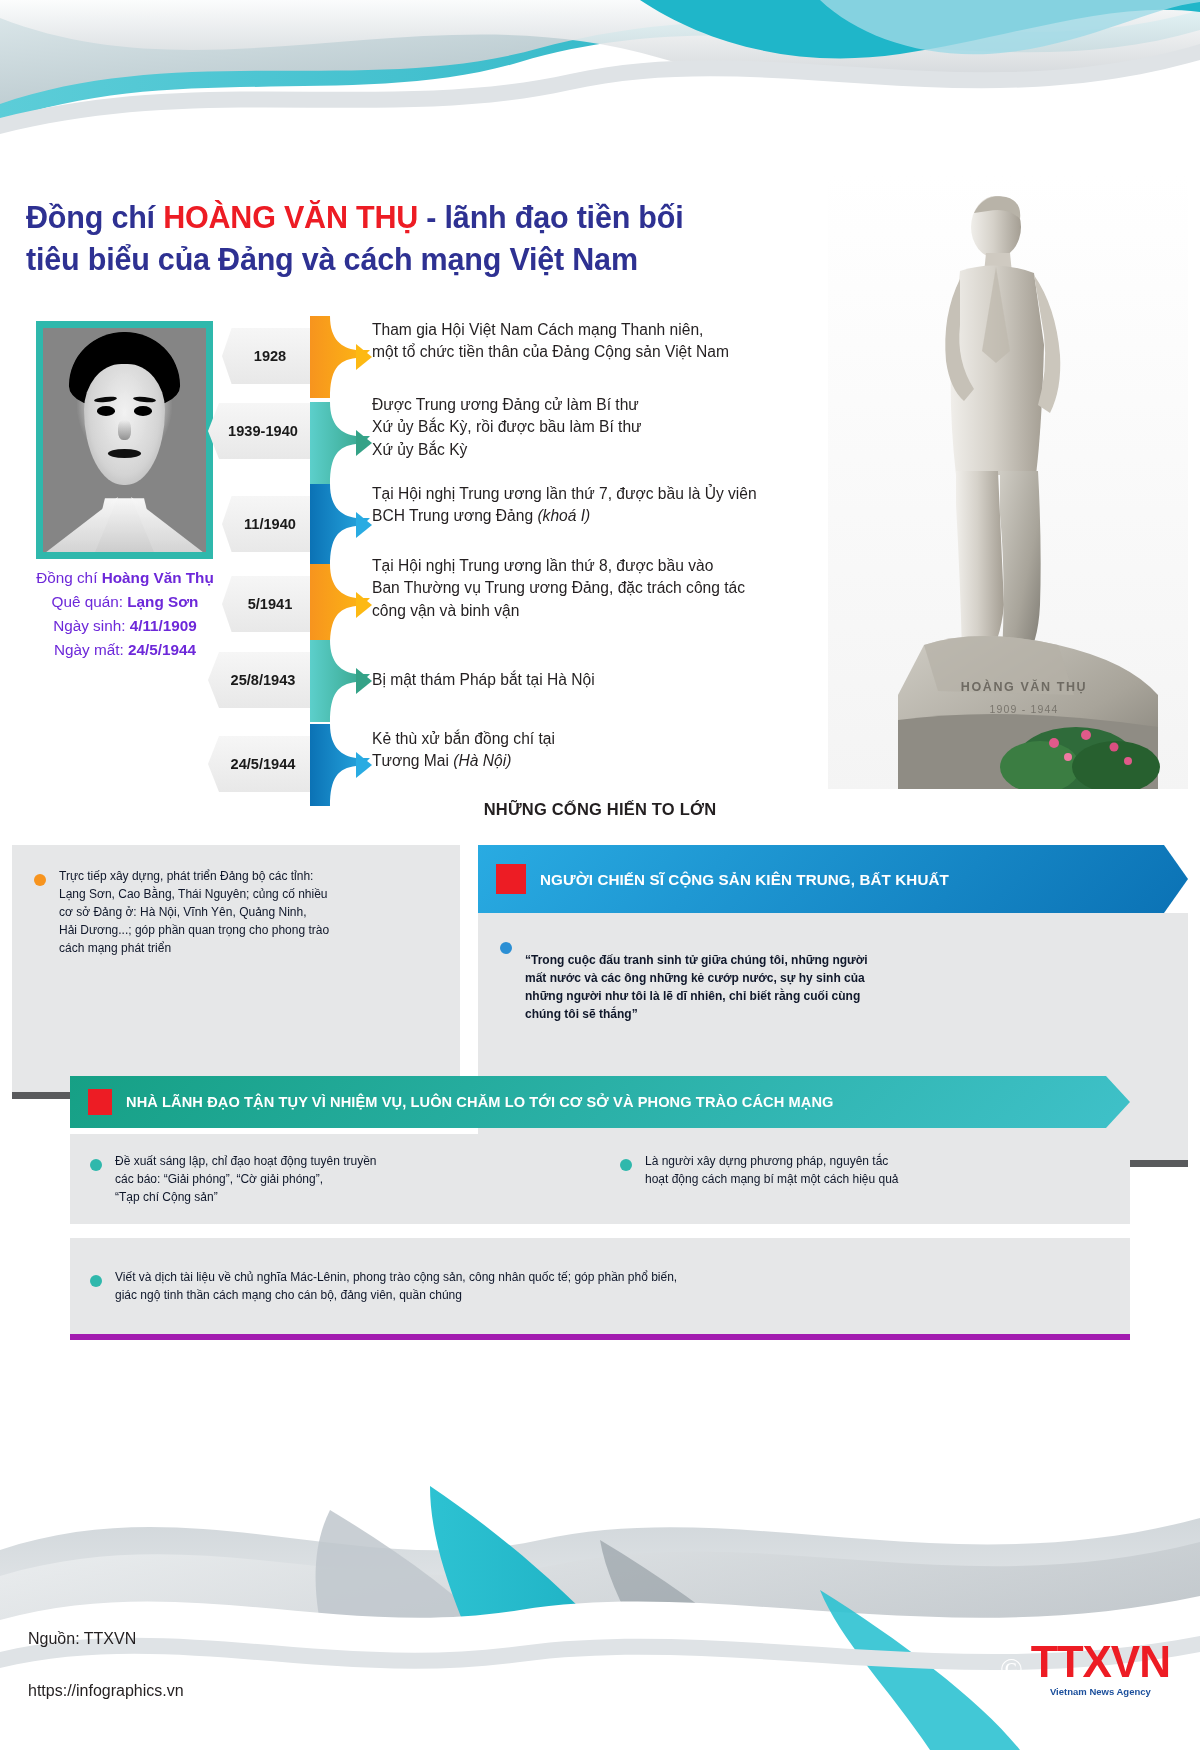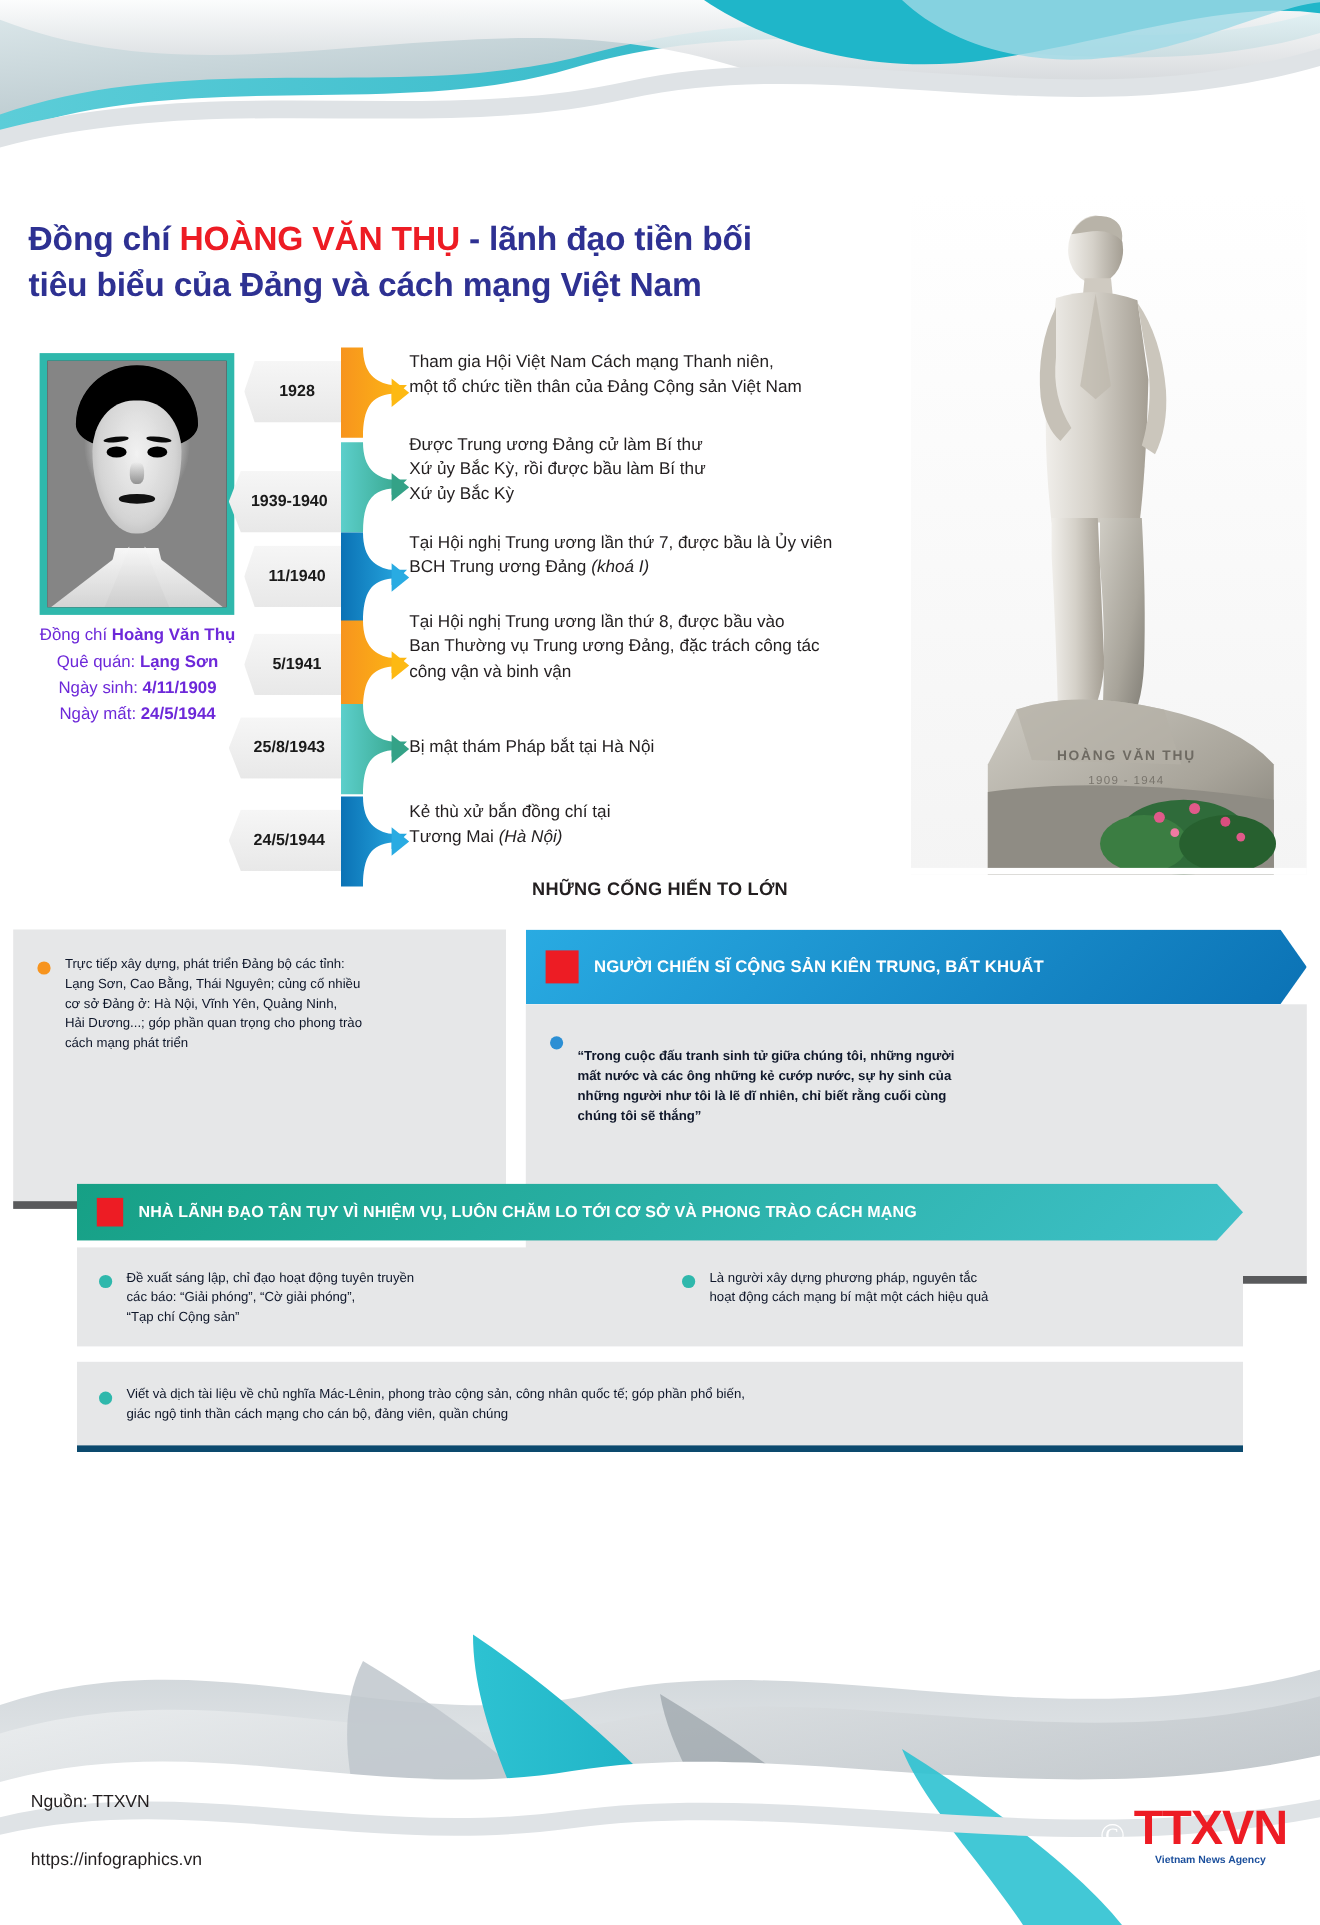--- a/index.html
+++ b/index.html
@@ -156,21 +156,21 @@
   .dot { width: 12px; height: 12px; border-radius: 50%; flex: 0 0 12px; margin: 7px 13px 0 4px; }
   .btext { font-size: 12px; line-height: 1.50; color: #0f172a; white-space: pre-line; }
   .btext.quote { font-weight: bold; margin-top: 16px; }
 
   
   .sec3 { position: absolute; left: 70px; top: 1076px; width: 1060px; }
   .sec3 .banner { height: 52px; }
   .sec3 .banner .btxt { font-size: 14.6px; }
   .sec3-cols { display: flex; margin-top: 6px; }
   .sec3-col { flex: 1; background: #e6e7e8; padding: 18px 16px; }
-  .sec3-full { background: #e6e7e8; padding: 20px 16px; margin-top: 14px; border-bottom: 6px solid #0c4a6e; }
+  .sec3-full { background: #e6e7e8; padding: 30px 16px; margin-top: 14px; border-bottom: 6px solid #a21caf; }
 
   
   .source {
     position: absolute; left: 28px; top: 1630px;
     font-size: 16px; color: #231f20;
   }
   .url {
     position: absolute; left: 28px; top: 1682px;
     font-size: 16px; color: #231f20;
   }
@@ -345,21 +345,21 @@
             </defs>
           <path d="M2,2 L22,2 C22,26 34,34 48,36 L62,36 L48,50 L48,44 C30,46 22,56 22,84 L2,84 Z" fill="url(#a0)"></path>
           <path d="M48,30 L64,43 L48,56 Z" fill="#fdb913"></path>
         </svg>
       </div>
       <div class="tl-text" style="left:150px; top:-9px;">Tham gia Hội Việt Nam Cách mạng Thanh niên,
 một tổ chức tiền thân của Đảng Cộng sản Việt Nam</div>
     </div>
 
     <div class="tl-row">
-      <div class="tl-year wide" style="top:100px;">1939-1940</div>
+      <div class="tl-year wide" style="top:75px;">1939-1940</div>
       <div class="tl-arrow" style="left:86px; top:72px;">
         <svg width="64" height="86" viewBox="0 0 64 86">
           <defs>
               <linearGradient id="a1" x1="0" y1="0" x2="1" y2="0">
             <stop offset="0%" stop-color="#5ccfcb"></stop>
                 <stop offset="100%" stop-color="#34a287"></stop>
               </linearGradient>
             </defs>
           <path d="M2,2 L22,2 C22,26 34,34 48,36 L62,36 L48,50 L48,44 C30,46 22,56 22,84 L2,84 Z" fill="url(#a1)"></path>
           <path d="M48,30 L64,43 L48,56 Z" fill="#34a287"></path>

